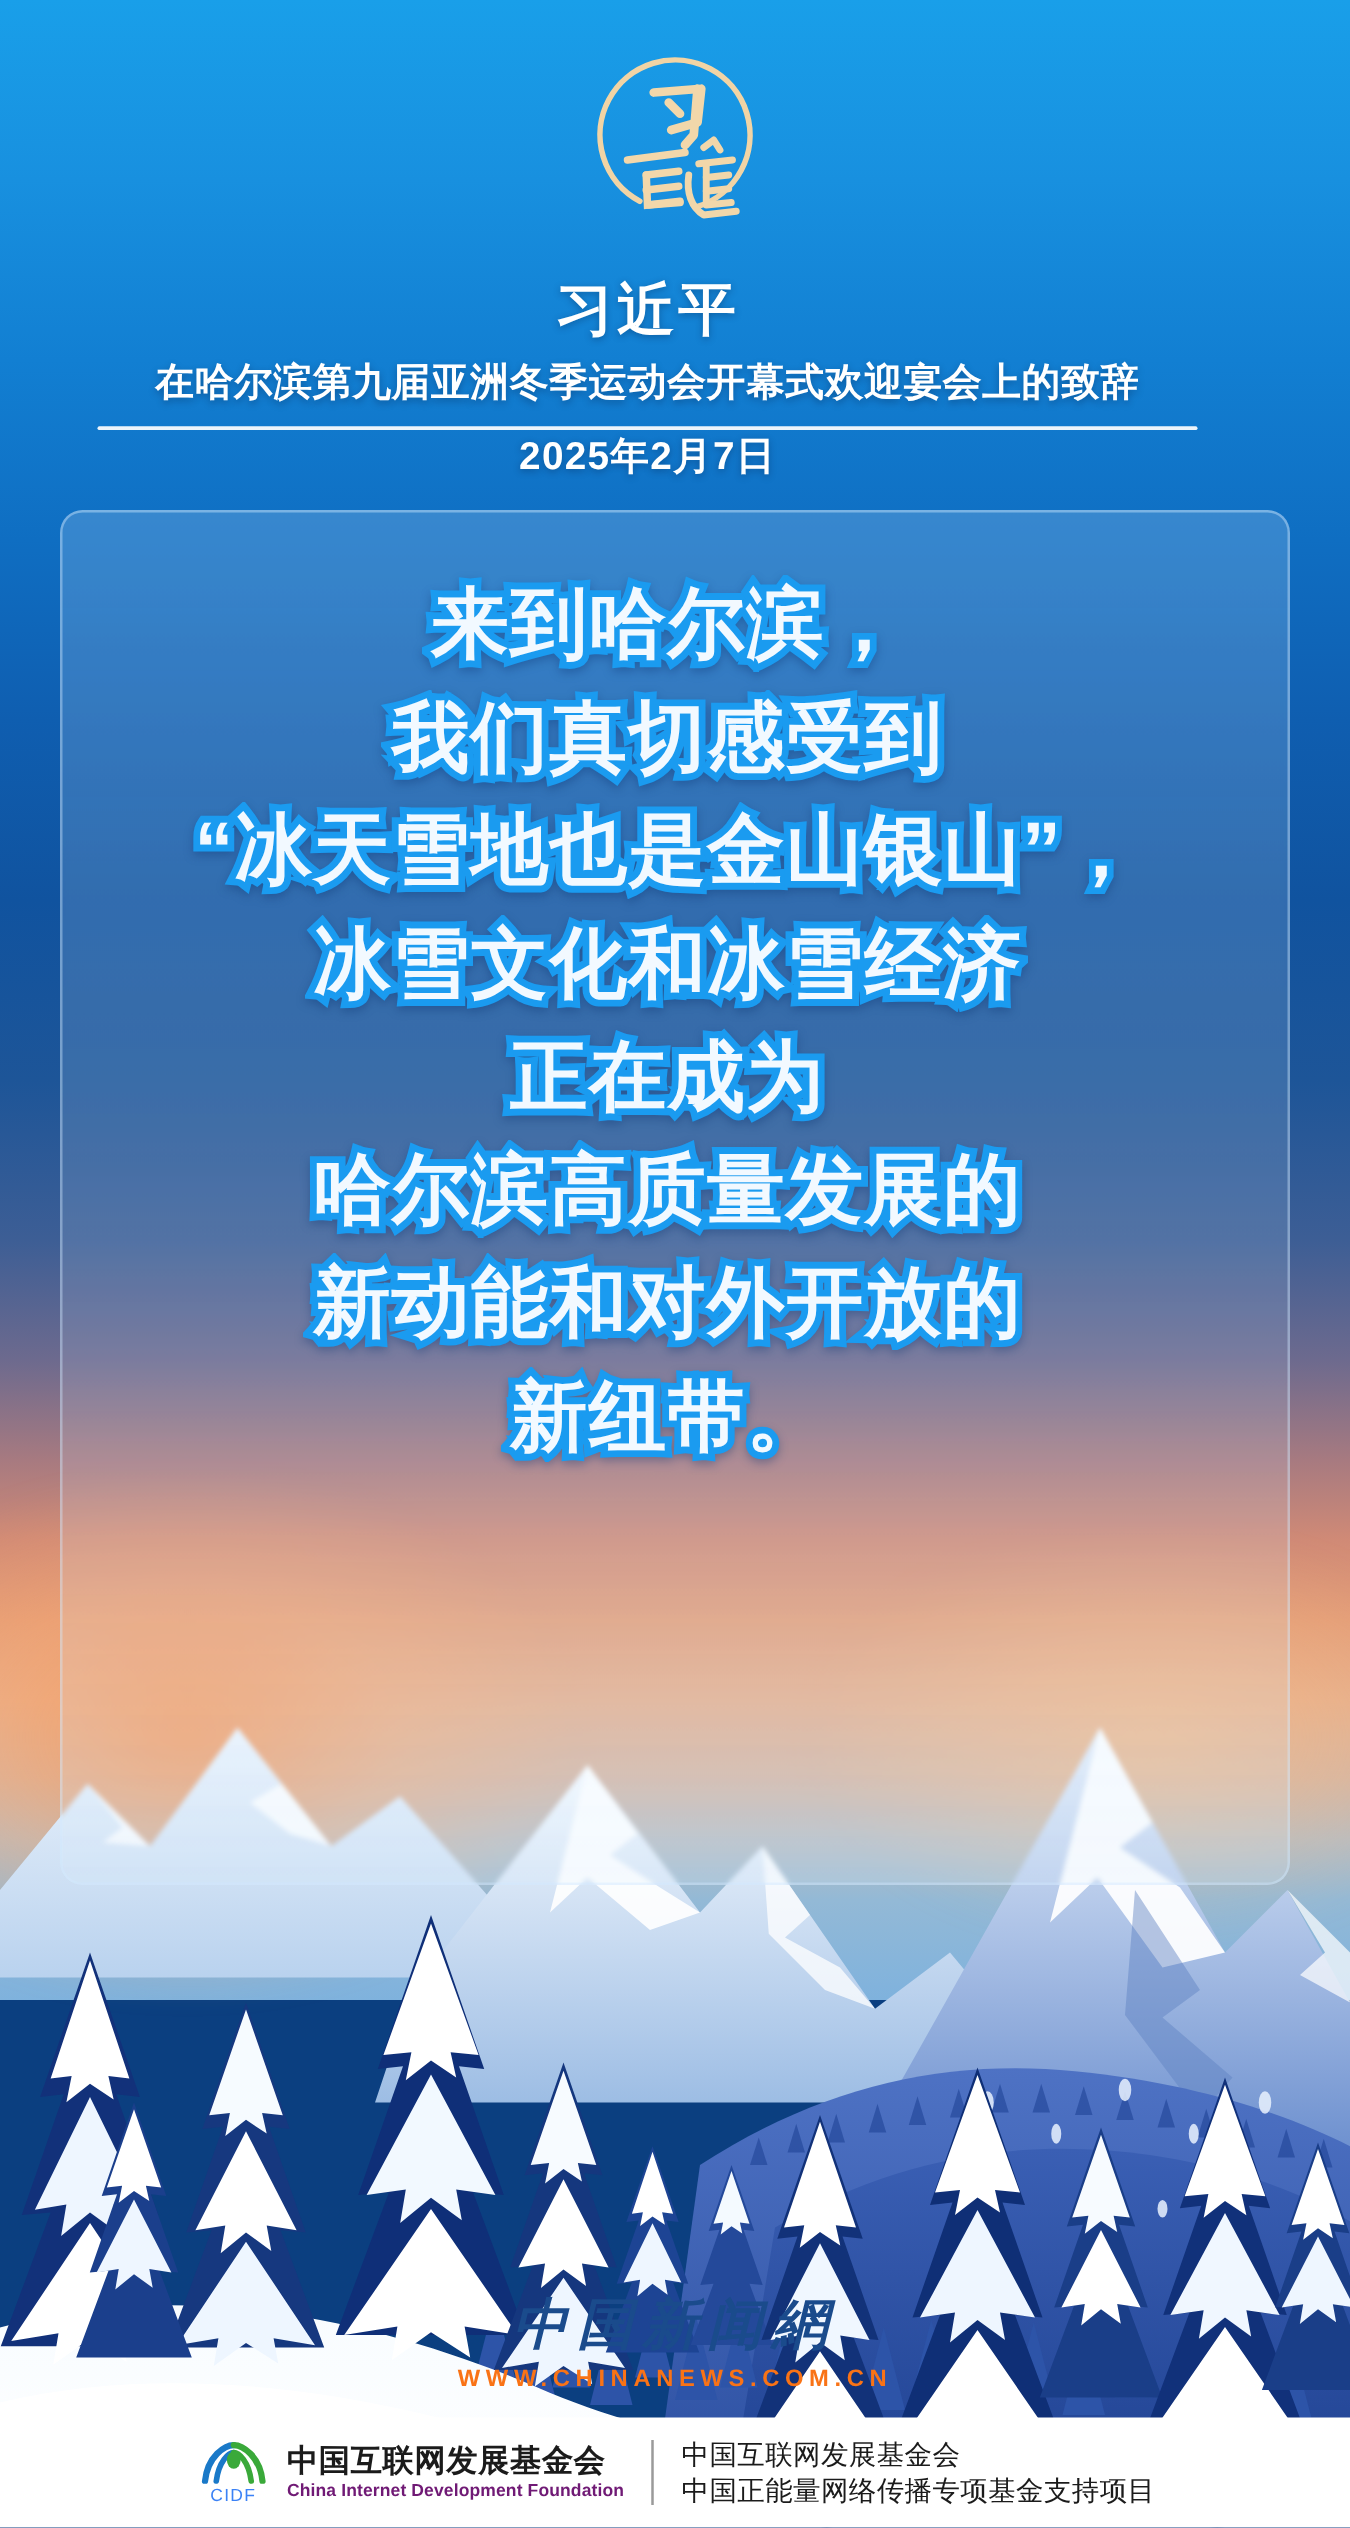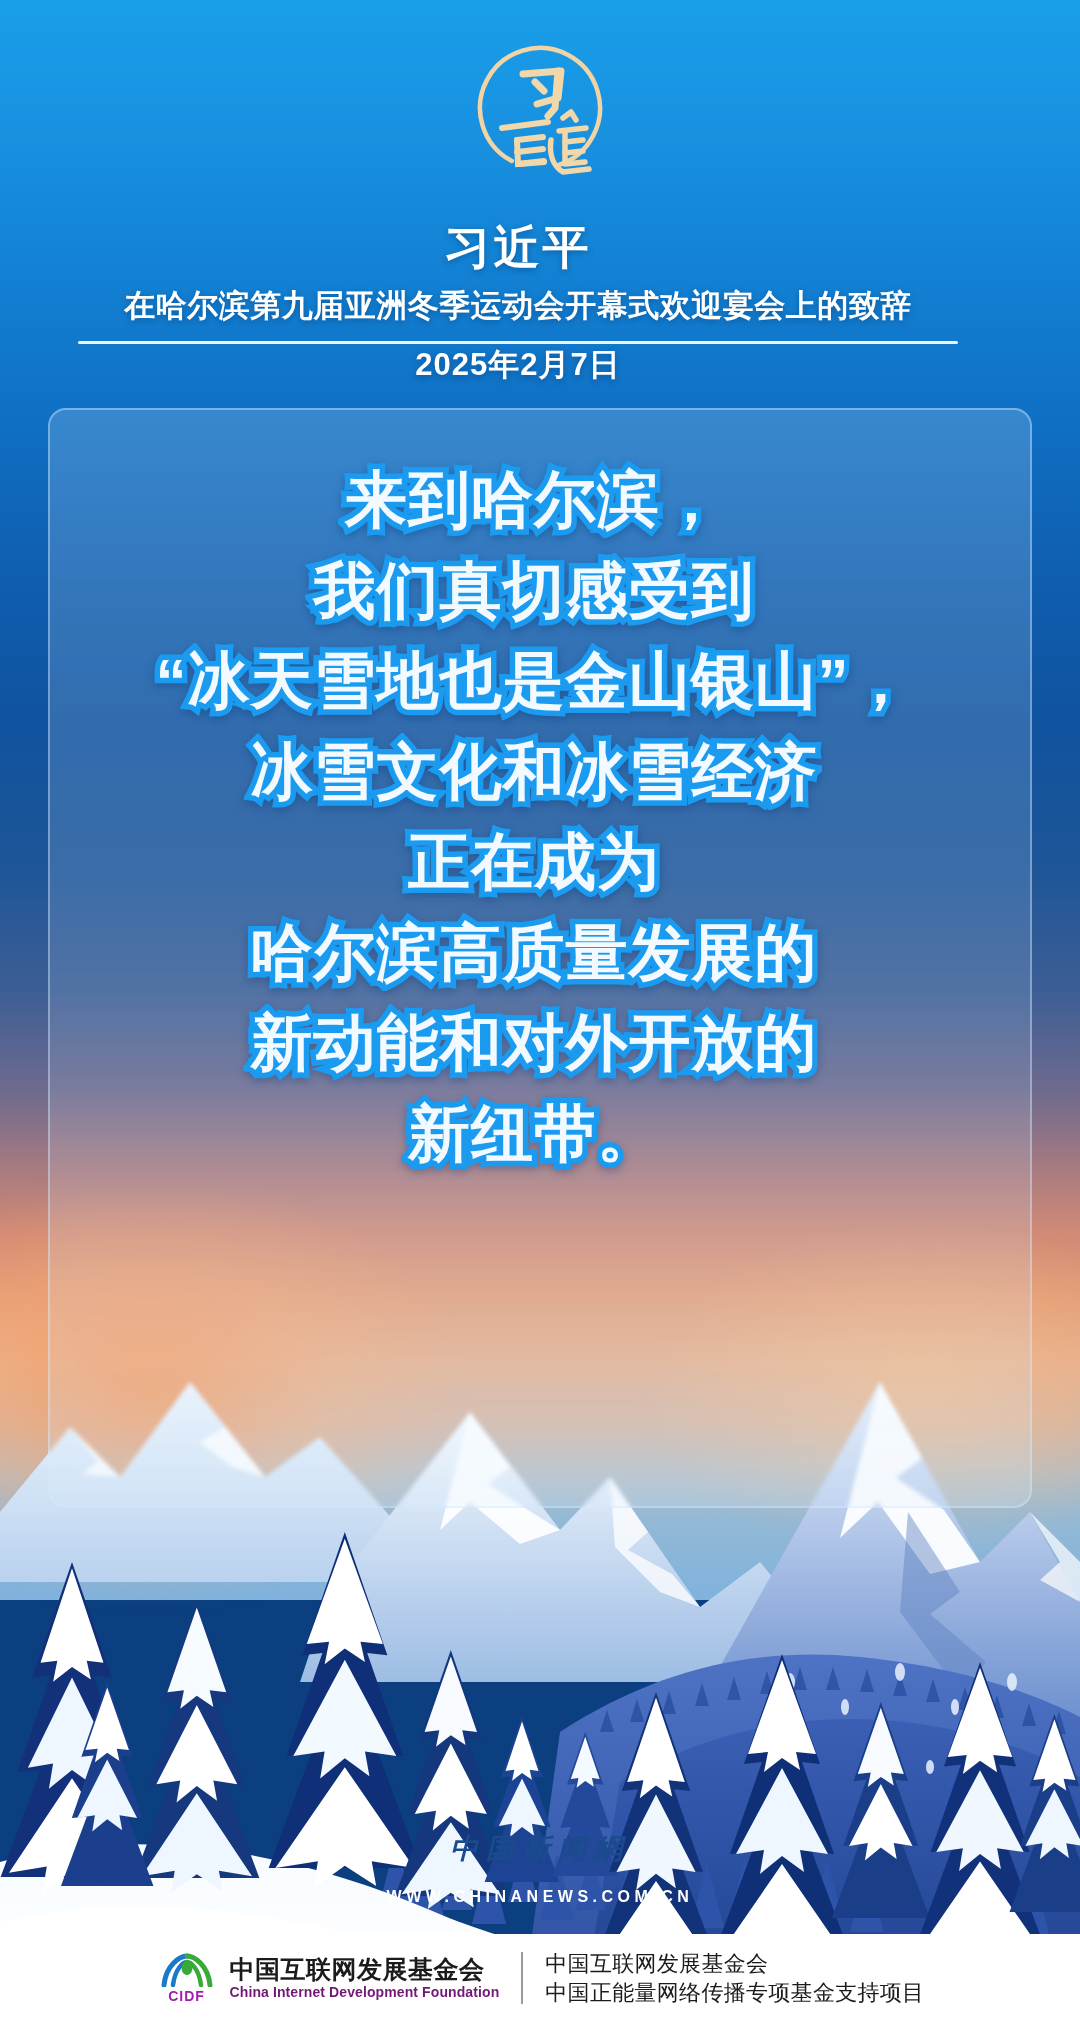--- a/index.html
+++ b/index.html
@@ -89,37 +89,37 @@
     letter-spacing:1px;
     -webkit-text-stroke:11px #1a9bf0;
     paint-order:stroke fill;
     filter:drop-shadow(0 3px 4px rgba(10,50,110,.35));
     white-space:nowrap;
   }
 
   
   .cnnews { position:absolute; left:0; top:1830px; width:1080px; text-align:center; }
   .cnnews-name {
-    font-size:28px; font-weight:bold; color:#1a4b8c; letter-spacing:8px;
+    font-size:44px; font-weight:bold; color:#1a4b8c; letter-spacing:8px;
     font-family:"DejaVu Serif","Liberation Serif",serif;
     font-style:italic;
   }
   .cnnews-url {
-    margin-top:20px; font-size:16px; color:#ffffff; letter-spacing:4.5px; font-weight:bold;
+    margin-top:4px; font-size:19px; color:#f97316; letter-spacing:4.5px; font-weight:bold;
   }
 
   
   .footer {
     position:absolute; left:0; bottom:0; width:1080px; height:88px;
     background:#ffffff; display:flex; align-items:center; justify-content:center; gap:0;
   }
   .cidf-block { display:flex; align-items:center; gap:12px; }
   .cidf-mark { width:62px; position:relative; text-align:center; }
   .cidf-mark svg { display:block; margin:0 auto; }
-  .cidf-abbr { font-size:14px; font-weight:bold; color:#a21caf; letter-spacing:1px; margin-top:1px; }
+  .cidf-abbr { font-size:14px; font-weight:normal; color:#3b82f6; letter-spacing:1px; margin-top:1px; }
   .cidf-text { line-height:1.05; }
   .cidf-cn { font-size:25px; font-weight:bold; color:#1b1b1b; letter-spacing:.5px; }
   .cidf-en { font-size:14px; font-weight:bold; color:#701a75; letter-spacing:.1px; margin-top:3px; }
   .fdiv { width:2px; height:52px; background:#9a9a9a; margin:0 22px; }
   .fund-lines { line-height:1.32; }
   .fund-line { font-size:22px; color:#1b1b1b; font-weight:normal; letter-spacing:.3px; }
 </style>
 </head>
 <body>
 

